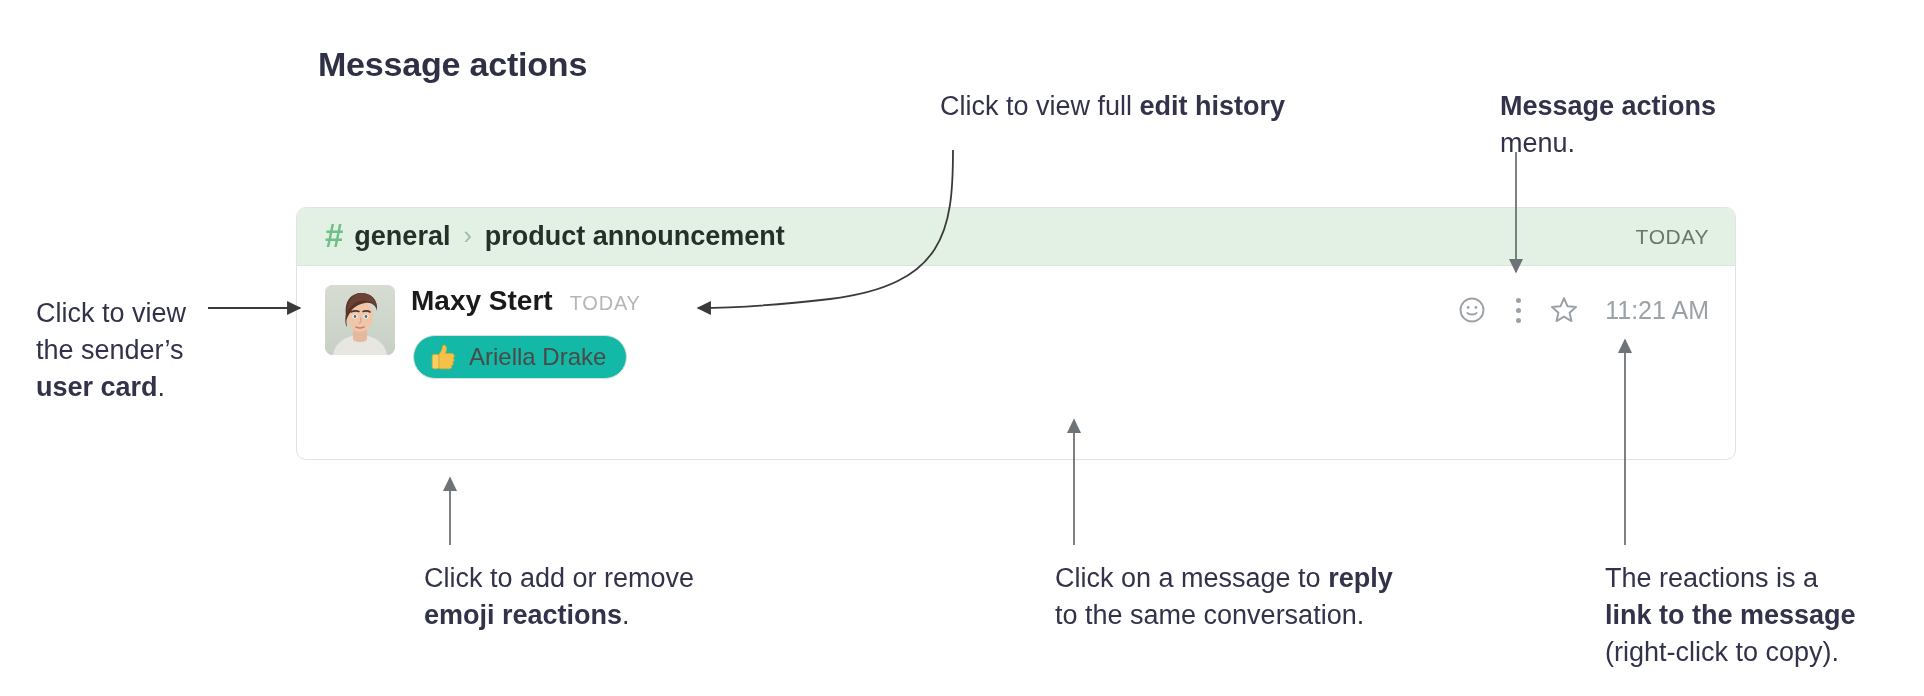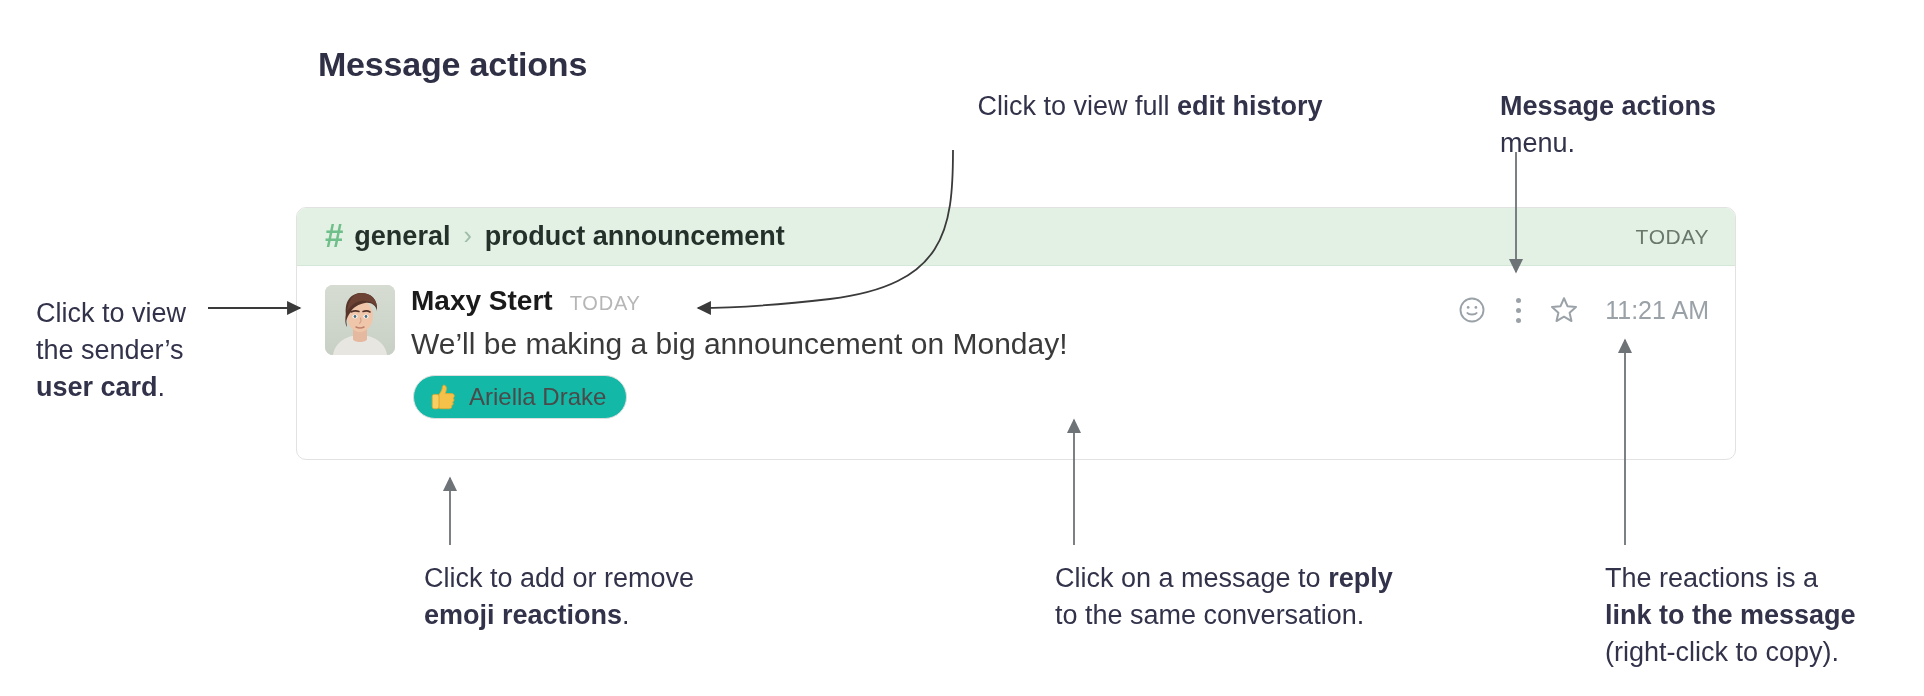--- a/index.html
+++ b/index.html
@@ -41,21 +41,21 @@
   
   .anno {
     position: absolute;
     font-size: 27px;
     line-height: 37px;
     color: #32334a;
     font-weight: 400;
   }
   .anno b { font-weight: 700; }
 
-  .anno-edit-history { left: 940px; top: 88px; width: 420px; text-align: center; }
+  .anno-edit-history { left: 940px; top: 88px; width: 420px; }
   .anno-actions-menu { left: 1500px; top: 88px; width: 300px; }
   .anno-user-card    { left: 36px;  top: 295px; width: 230px; }
   .anno-emoji        { left: 424px; top: 560px; width: 340px; }
   .anno-reply        { left: 1055px; top: 560px; width: 400px; }
   .anno-timestamp    { left: 1605px; top: 560px; width: 300px; }
 
   
   .message-card {
     position: absolute;
     left: 296px;
@@ -292,21 +292,20 @@
 
         <path d="M31 42 q4 2 8 0" stroke="#bf7f6d" stroke-width="1.5" fill="none" stroke-linecap="round"></path>
       </svg>
     </div>
 
     <div class="msg-main">
       <div class="sender-line">
         <span class="sender-name">Maxy Stert</span>
         <span class="edited-badge">TODAY</span>
       </div>
-      <div class="msg-text">We’ll be making a big announcement on Monday!</div>
       <div class="reaction-row">
         <span class="reaction-pill">
           <span class="reaction-emoji">
             <svg viewBox="0 0 32 32" xmlns="http://www.w3.org/2000/svg" aria-hidden="true">
               <path d="M11.5 13.5 C12.8 12.2 14.6 9.4 15.1 7.2 C15.5 5.3 15.3 3.6 16.8 3.4 C18.4 3.2 19.6 4.6 19.6 7 C19.6 9 19 11 18.4 12.3 L25 12.3 C27 12.3 28.2 13.6 28 15.2 C27.9 16.2 27.3 16.9 26.6 17.3 C27.4 17.7 27.8 18.5 27.7 19.4 C27.6 20.4 26.9 21.1 26.1 21.4 C26.7 21.9 27 22.6 26.8 23.5 C26.6 24.5 25.8 25.1 25 25.3 C25.4 25.8 25.5 26.6 25.1 27.3 C24.7 28.1 23.8 28.5 22.6 28.5 L14.6 28.5 C13.1 28.5 12 28.1 11.5 27.6 Z" fill="#f5c148" stroke="#e0a92f" stroke-width="0.9" stroke-linejoin="round"></path>
               <rect x="4.5" y="13.2" width="7.2" height="15.3" rx="2.2" fill="#f7cf63" stroke="#e0a92f" stroke-width="0.9"></rect>
             </svg>
           </span>
           <span class="reaction-name">Ariella Drake</span>
         </span>

